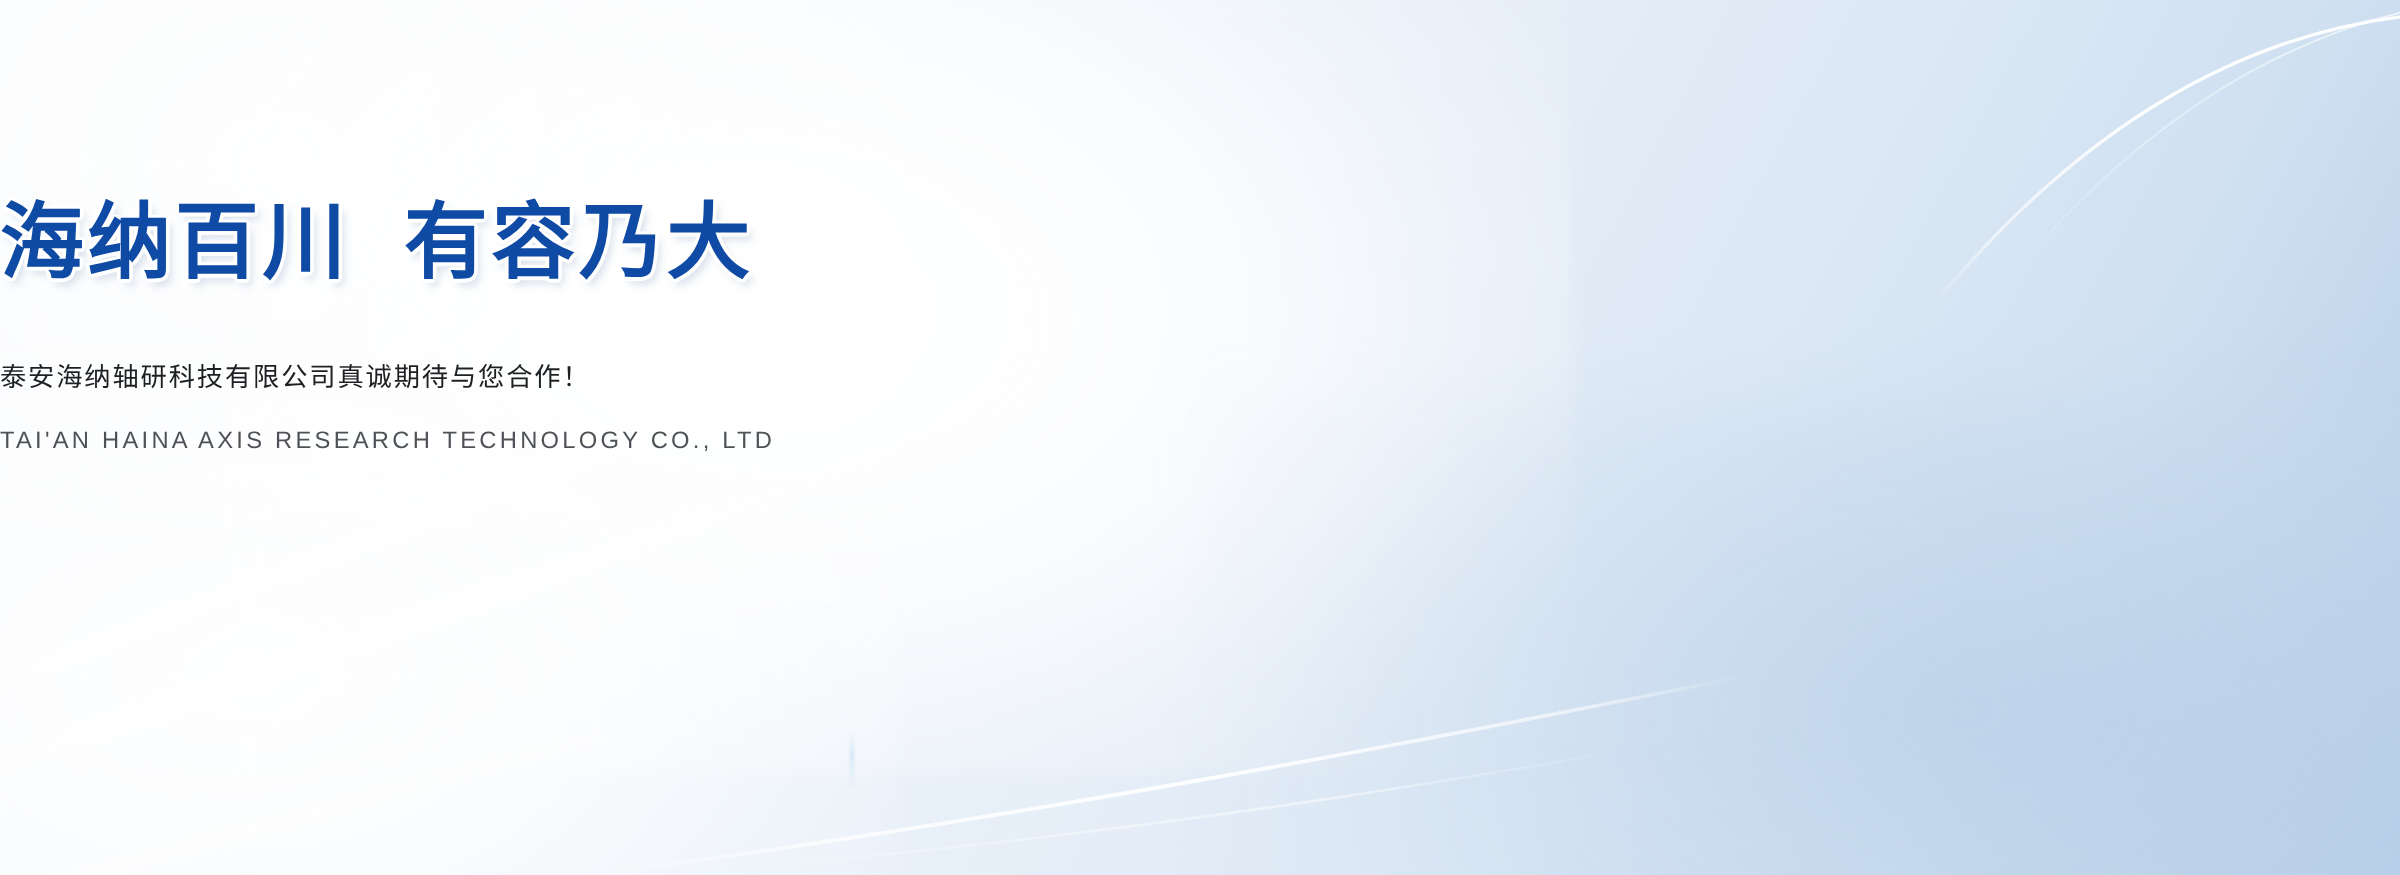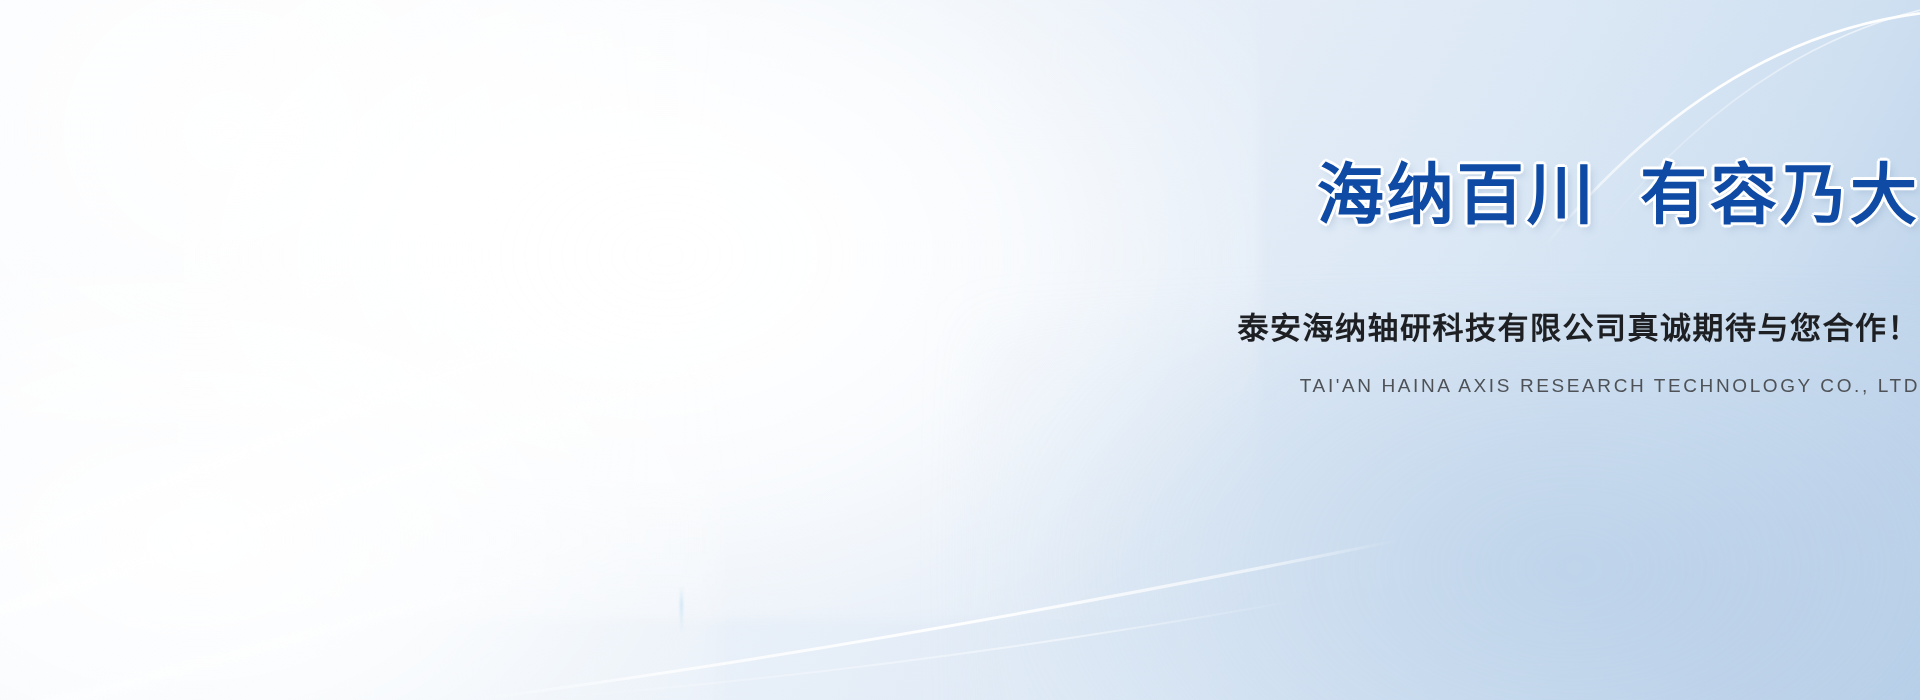--- a/index.html
+++ b/index.html
@@ -160,21 +160,21 @@
   
 
   .content {
     position: absolute;
     left: 0;
     top: 0;
     width: 1920px;
     height: 700px;
     display: flex;
     flex-direction: column;
-    align-items: flex-end;
+    align-items: flex-start;
     pointer-events: none;
   }
 
   .headline {
     margin-top: 158px;
     font-size: 67px;
     font-weight: bold;
     line-height: 1.1;
     color: #0f4ba5;
     letter-spacing: 3px;
@@ -185,23 +185,23 @@
       -2px  2px 0 rgba(255,255,255,0.95),
        2px  2px 0 rgba(255,255,255,0.95),
        0px  3px 0 rgba(255,255,255,0.95),
        0px -3px 0 rgba(255,255,255,0.95),
        3px  0px 0 rgba(255,255,255,0.95),
       -3px  0px 0 rgba(255,255,255,0.95),
        4px  5px 7px rgba(120,150,185,0.30);
   }
 
   .subtitle-cn {
-    margin-top: 71px;
-    font-size: 31px;
-    font-weight: bold;
+    margin-top: 53px;
+    font-size: 21px;
+    font-weight: normal;
     color: #1d1f22;
     letter-spacing: 1.5px;
     white-space: pre;
   }
 
   .subtitle-en {
     margin-top: 27px;
     font-size: 19px;
     font-weight: normal;
     color: #4e5257;

